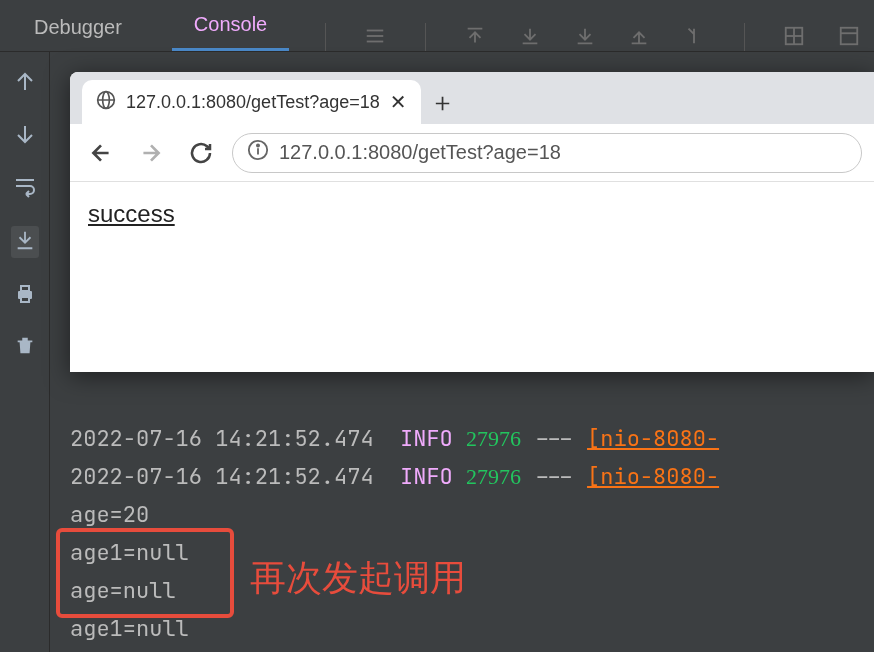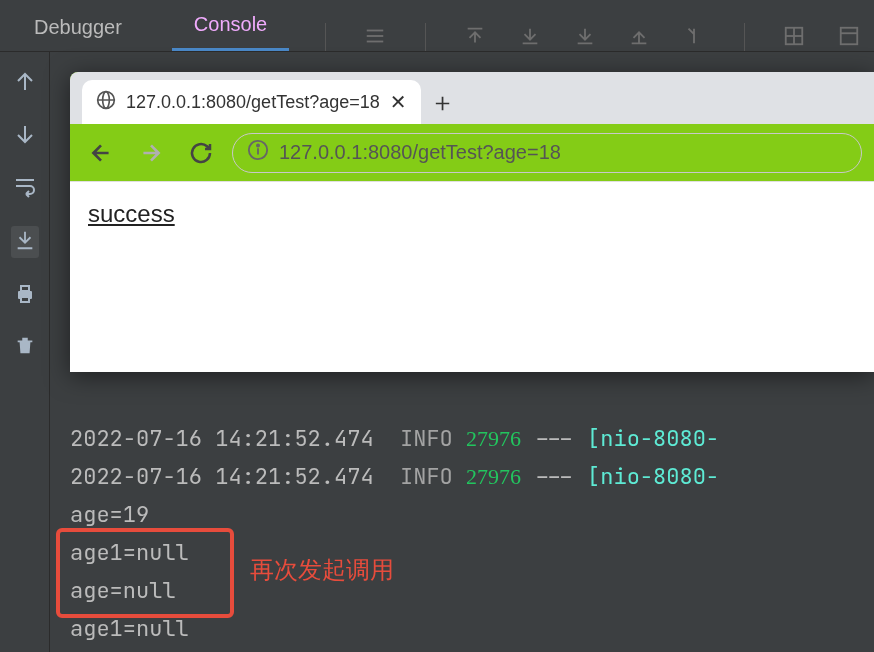--- a/index.html
+++ b/index.html
@@ -80,21 +80,21 @@
     top: 52px;
     right: 0;
     bottom: 0;
   }
   .browser-window {
     position: absolute;
     left: 20px;
     top: 20px;
     right: 0;
     height: 300px;
-    background: #84cc16;
+    background: #ffffff;
     border-radius: 8px 0 0 0;
     overflow: hidden;
     box-shadow: 0 4px 25px rgba(0,0,0,.5);
     display: flex;
     flex-direction: column;
   }
   .tab-strip {
     height: 52px;
     background: #dfe1e5;
     display: flex;
@@ -171,33 +171,33 @@
     top: 330px;
     right: 0;
     bottom: 0;
     font-family: "JetBrains Mono", "Consolas", monospace;
     font-size: 22px;
     line-height: 38px;
     color: #bbbbbb;
     padding-top: 0;
     white-space: pre;
   }
-  .log-info { color: #a3a3a3; }
+  .log-info { color: #f0abfc; }
   .log-pid { color: #22c55e; font-family: Liberation Serif, serif; }
-  .log-thread { color: #5eead4; }
+  .log-thread { color: #f97316; text-decoration: underline; }
   .highlight-box {
     position: absolute;
     border: 4px solid #e74c3c;
     border-radius: 6px;
     pointer-events: none;
   }
   .annotation {
     position: absolute;
     color: #e74c3c;
-    font-size: 24px;
+    font-size: 36px;
     font-family: "Microsoft YaHei", sans-serif;
     text-align: right;
   }
 </style>
 </head>
 <body>
 
 <div class="ide-toolbar">
   <div class="tab">Debugger</div>
   <div class="tab active">Console</div>
@@ -317,21 +317,21 @@
         </span>
         <span>127.0.0.1:8080/getTest?age=18</span>
       </div>
     </div>
     <div class="page-body">success</div>
   </div>
 
   <div class="console-output">
 <span><span>2022-07-16 14:21:52.474</span>  <span class="log-info">INFO</span> <span class="log-pid">27976</span> <span>---</span> <span class="log-thread">[nio-8080-</span></span>
 <span><span>2022-07-16 14:21:52.474</span>  <span class="log-info">INFO</span> <span class="log-pid">27976</span> <span>---</span> <span class="log-thread">[nio-8080-</span></span>
-<span>age=19</span>
+<span>age=20</span>
 <span>age1=null</span>
 <span>age=null</span>
 <span>age1=null</span>
   </div>
 
   <div class="highlight-box" style="left:6px; top:476px; width:178px; height:90px;"></div>
   <div class="annotation" style="left:200px; top:502px;">再次发起调用</div>
 
 </div>
 

